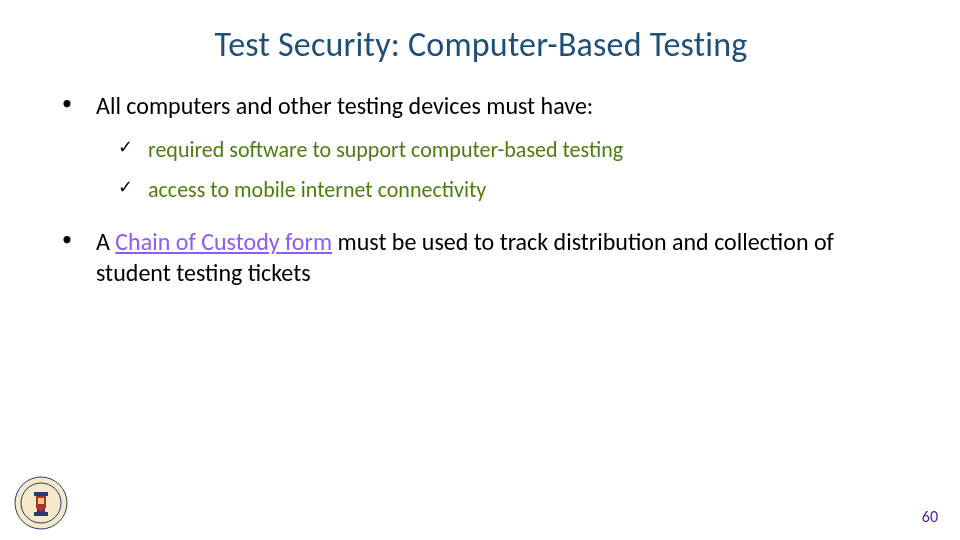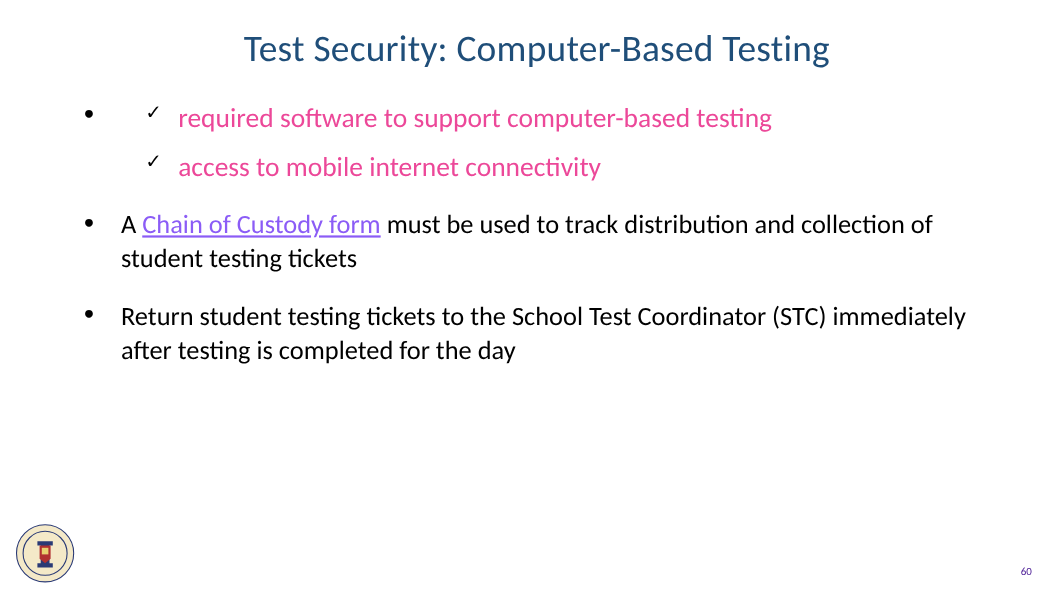--- a/index.html
+++ b/index.html
@@ -10,21 +10,21 @@
     background: #ffffff;
     font-family: "Calibri", "Segoe UI", Arial, sans-serif;
     color: #000;
     position: relative;
     overflow: hidden;
   }
   .slide {
     box-sizing: border-box;
     width: 960px;
     height: 540px;
-    padding: 24px 40px 20px 56px;
+    padding: 24px 40px 20px 42px;
     position: relative;
   }
   .title {
     font-family: "Calibri Light", "Calibri", "Segoe UI", Arial, sans-serif;
     font-weight: 400;
     font-size: 34px;
     color: #1F4E79;
     text-align: center;
     margin: 0 0 26px 0;
     letter-spacing: 0.2px;
@@ -51,79 +51,77 @@
     color: #000;
   }
   ul.level2 {
     list-style: none;
     margin: 14px 0 0 0;
     padding: 0 0 0 22px;
   }
   ul.level2 > li {
     position: relative;
     padding-left: 30px;
-    font-size: 25px;
+    font-size: 22px;
     line-height: 1.3;
     margin-bottom: 12px;
-    color: #ec4899;
+    color: #4d7c0f;
   }
   ul.level2 > li::before {
     content: "✓";
     position: absolute;
     left: 0;
     top: 0;
     font-size: 18px;
     color: #000;
   }
   .link {
     color: #8b5cf6;
     text-decoration: underline;
   }
   .page-num {
     position: absolute;
     right: 22px;
     bottom: 14px;
-    font-size: 10px;
+    font-size: 16px;
     color: #4c1d95;
   }
   .seal {
     position: absolute;
     left: 14px;
     bottom: 10px;
     width: 54px;
     height: 54px;
   }
 </style>
 </head>
 <body>
 
 <div class="slide">
 
   <h1 class="title">Test Security: Computer-Based Testing</h1>
 
   <ul class="level1">
 
     <li>
+      <span>All computers and other testing devices must have:</span>
       <ul class="level2">
         <li>
           <span>required software to support computer-based testing</span>
         </li>
         <li>
           <span>access to mobile internet connectivity</span>
         </li>
       </ul>
     </li>
 
     <li>
       <span>A </span><a href="#" class="link">Chain of Custody form</a><span> must be used to track distribution and collection of student testing tickets</span>
     </li>
 
-    <li>
-      <span>Return student testing tickets to the School Test Coordinator (STC) immediately after testing is completed for the day</span>
-    </li>
 
 
   </ul>
 
   <div class="seal">
     <svg viewBox="0 0 54 54" width="54" height="54">
       <circle cx="27" cy="27" r="26" fill="#F4E9C8" stroke="#2A3A75" stroke-width="1"></circle>
       <circle cx="27" cy="27" r="20" fill="none" stroke="#2A3A75" stroke-width="1"></circle>
       <path d="M20 16 h14 v4 h-3 v16 h3 v4 h-14 v-4 h3 v-16 h-3 z" fill="#2A3A75"></path>
       <path d="M22 20 h10 v12 l-5 4 l-5 -4 z" fill="#B03030"></path>

